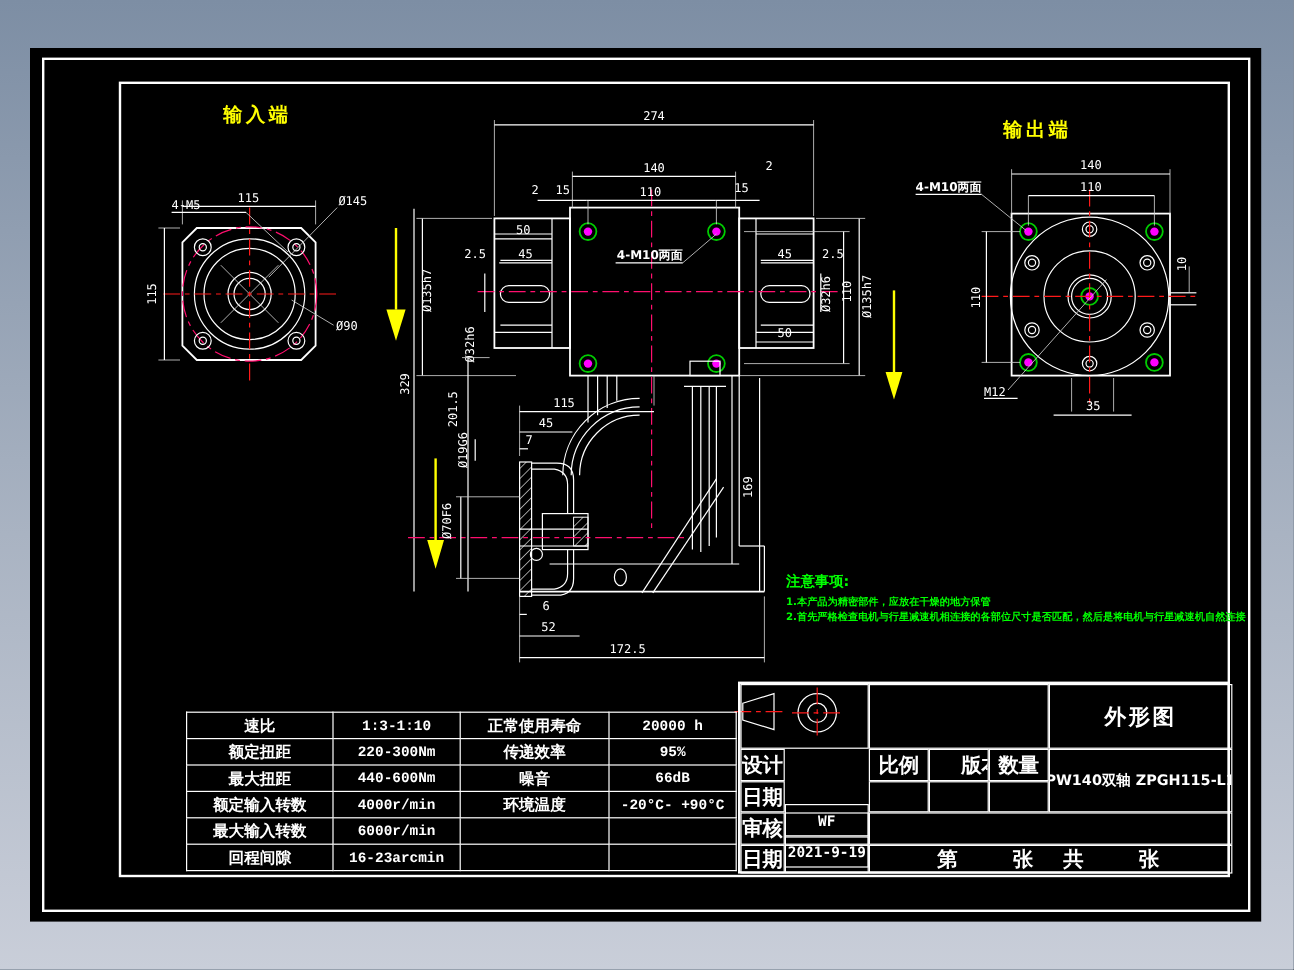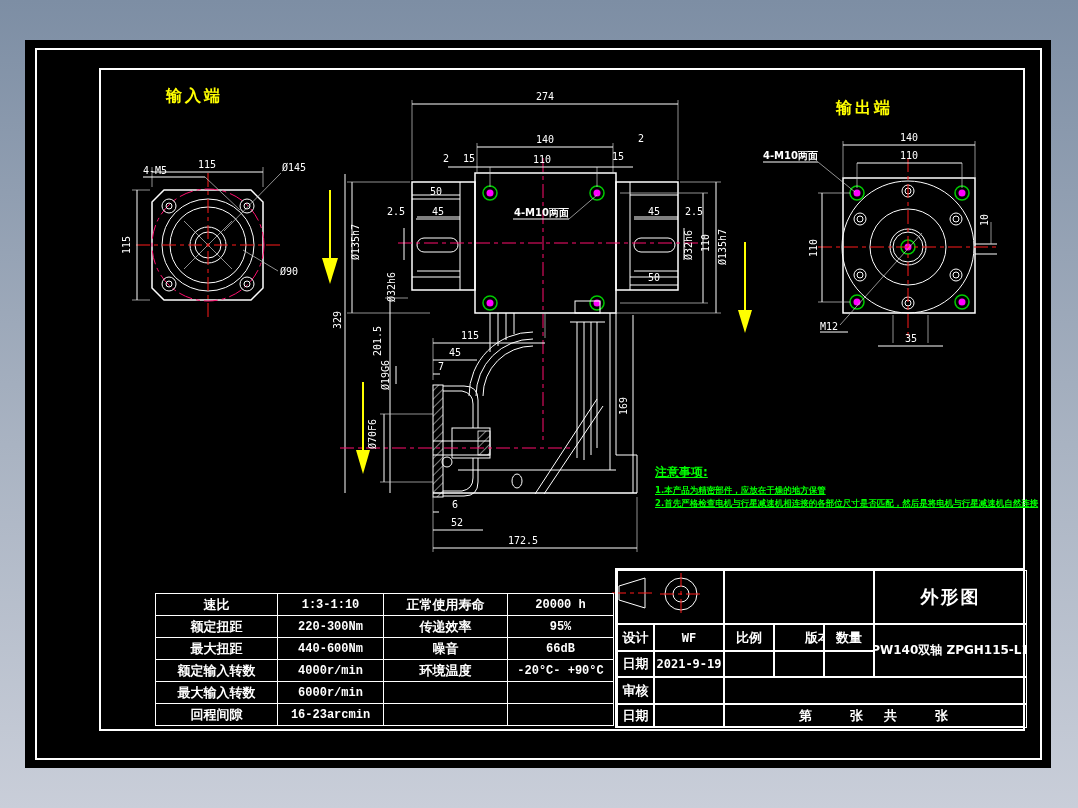--- a/index.html
+++ b/index.html
@@ -13,31 +13,31 @@
   svg.overlay{position:absolute;left:0;top:0;}
   .w{stroke:#fff;stroke-width:1;fill:none;}
   .w2{stroke:#fff;stroke-width:1.5;fill:none;}
   .thin{stroke:#cfcfcf;stroke-width:0.7;fill:none;}
   .red{stroke:#ff1a1a;stroke-width:1;fill:none;stroke-dasharray:14 4 4 4;}
   .mag{stroke:#ff0f6e;stroke-width:1;fill:none;stroke-dasharray:14 4 4 4;}
   .grn{stroke:#00cc00;stroke-width:1.5;fill:none;}
   text.d{fill:#fff;font:10px "DejaVu Sans Mono",monospace;}
   text.dc{fill:#fff;font:bold 10px "DejaVu Sans",sans-serif;}
   .ylabel{position:absolute;color:#ffff00;font-weight:bold;font-size:16px;letter-spacing:3px;white-space:nowrap;}
-  .notes{position:absolute;left:655px;top:464px;color:#00ff00;font-weight:bold;text-decoration:underline;}
+  .notes{position:absolute;left:655px;top:476px;color:#00ff00;font-weight:bold;}
   .notes .nt{font-size:12px;margin:0 0 3px 0;}
   .notes .nl{font-size:8.5px;line-height:13px;white-space:nowrap;}
   table.spec{position:absolute;left:155px;top:593px;border-collapse:collapse;table-layout:fixed;}
   table.spec td{border:1px solid #fff;color:#fff;height:21px;text-align:center;vertical-align:middle;
      font-weight:bold;font-size:13px;padding:0;overflow:hidden;white-space:nowrap;}
   table.spec td.mono{font-family:Liberation Mono, monospace;font-size:12px;font-weight:bold;}
   .tb{position:absolute;left:615px;top:568px;width:410px;height:160px;border:2px solid #fff;box-sizing:border-box;}
   .tc{position:absolute;border:1px solid #fff;box-sizing:border-box;color:#fff;display:flex;
-      align-items:center;justify-content:center;font-weight:bold;font-size:13px;white-space:nowrap;overflow:hidden;}
-  .tc.mono{font-family:"DejaVu Sans Mono",monospace;font-size:12px;}
+      align-items:center;justify-content:center;font-weight:bold;font-size:17px;white-space:nowrap;overflow:hidden;}
+  .tc.mono{font-family:"DejaVu Sans Mono",monospace;font-size:12px;margin-top:46px;}
 </style>
 </head>
 <body>
 
 <div class="stage">
   <div class="sheet">
     <div class="frame fo"></div>
     <div class="frame fi"></div>
   </div>
 
@@ -306,21 +306,21 @@
     <g>
       <polygon class="w" points="619,586 645,578 645,608 619,600"></polygon>
       <line class="red" x1="612" y1="593" x2="652" y2="593"></line>
       <circle class="w" cx="681" cy="594" r="16"></circle>
       <circle class="w" cx="681" cy="594" r="8"></circle>
       <line class="red" x1="660" y1="594" x2="702" y2="594"></line>
       <line class="red" x1="681" y1="573" x2="681" y2="615"></line>
     </g>
   </svg>
 
-  <div class="ylabel" style="left:166px;top:86px;text-align:center;">输入端</div>
+  <div class="ylabel" style="left:186px;top:86px;text-align:center;">输入端</div>
   <div class="ylabel" style="left:836px;top:98px;">输出端</div>
 
   <div class="notes">
     <div class="nt">注意事项:</div>
     <div class="nl">1.本产品为精密部件，应放在干燥的地方保管</div>
     <div class="nl">2.首先严格检查电机与行星减速机相连接的各部位尺寸是否匹配，然后是将电机与行星减速机自然连接</div>
   </div>
 
   <table class="spec">
     <colgroup>

